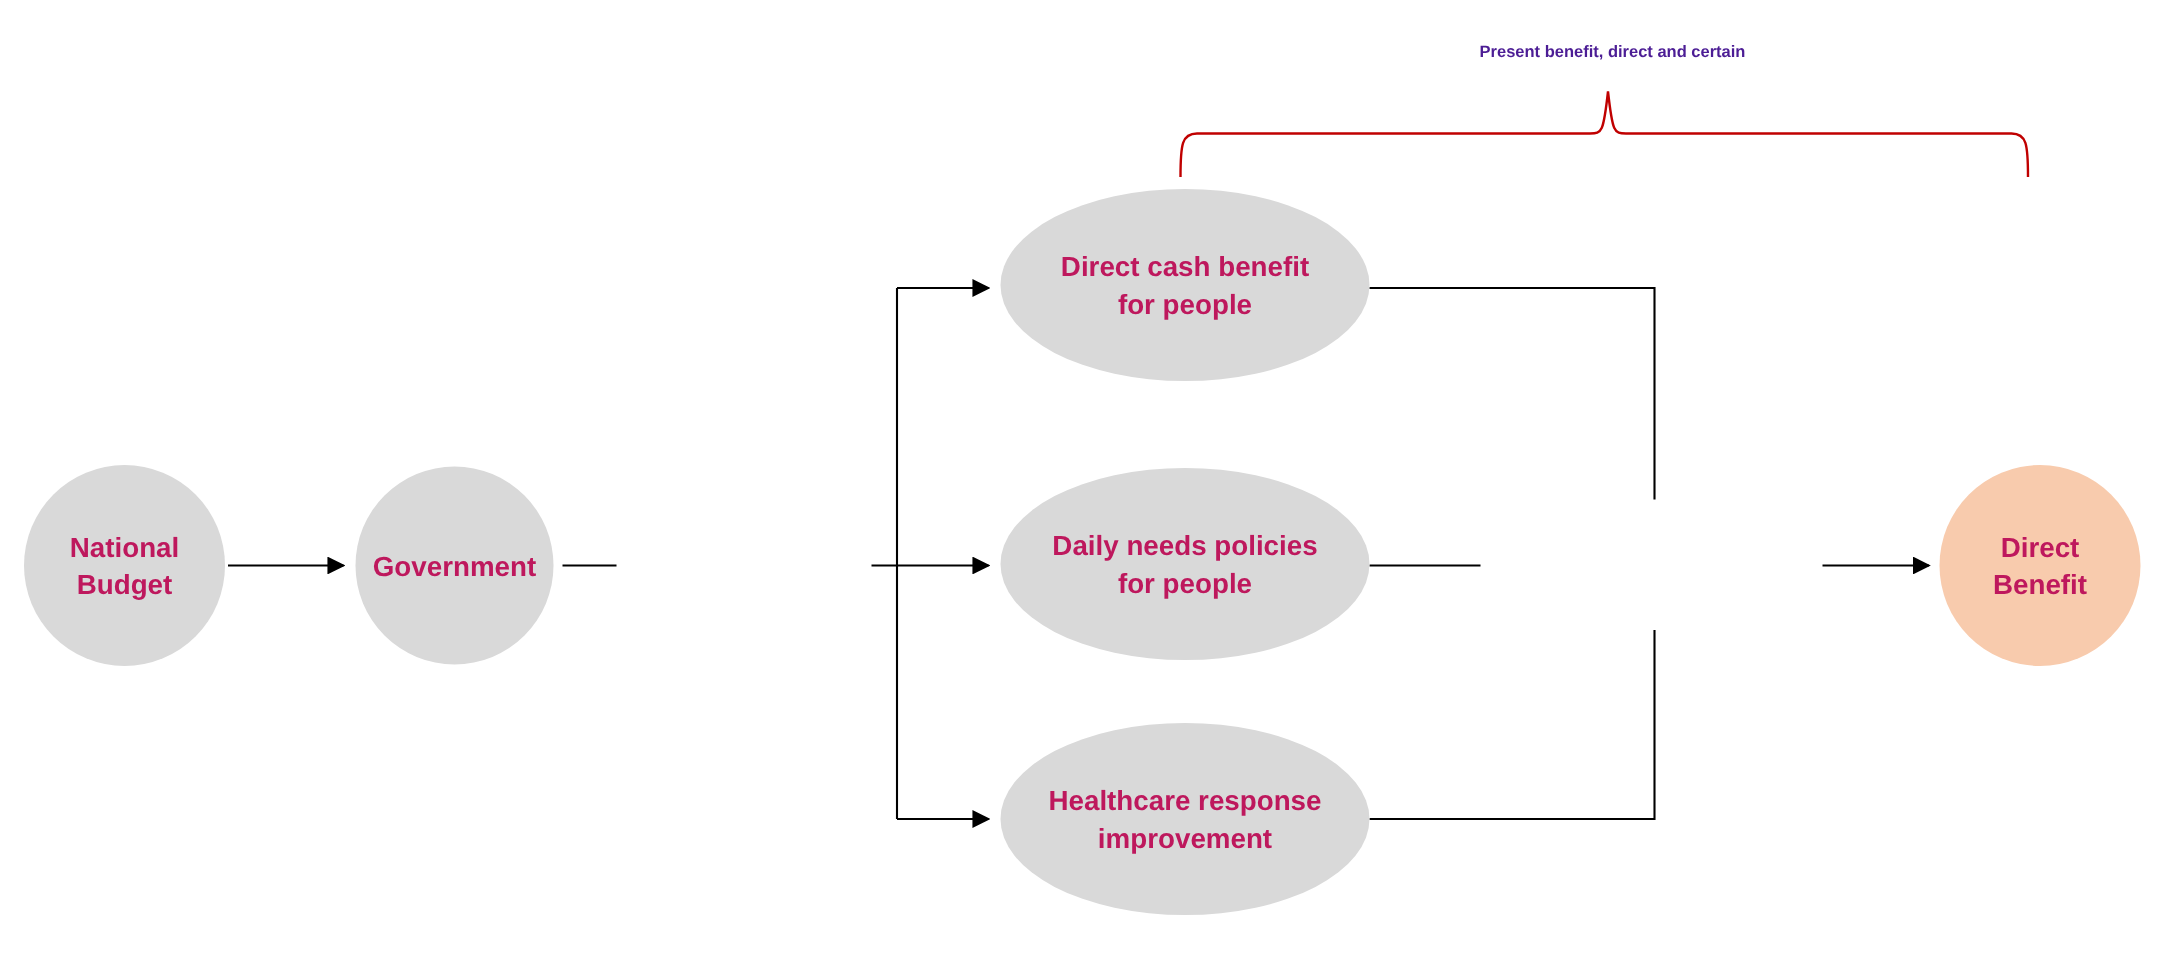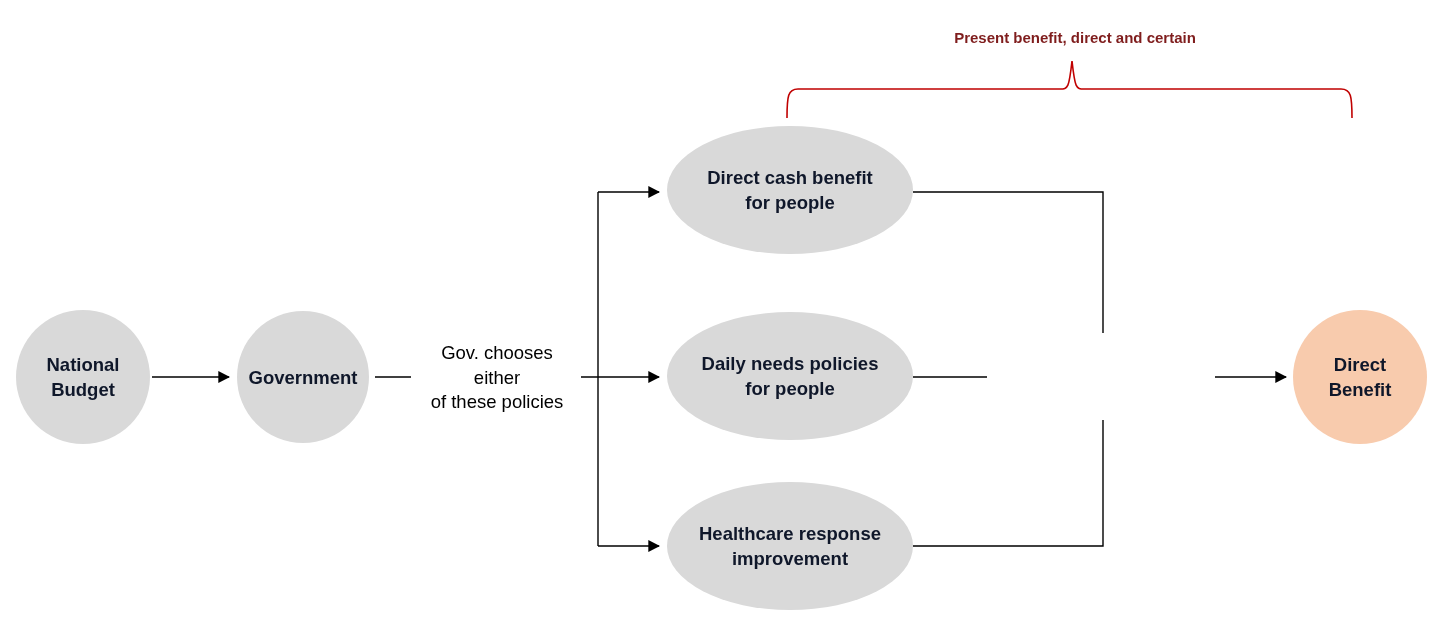--- a/index.html
+++ b/index.html
@@ -23,21 +23,21 @@
   }
   .node {
     position: absolute;
     display: flex;
     align-items: center;
     justify-content: center;
     text-align: center;
     font-weight: bold;
     font-size: 18.5px;
     line-height: 25px;
-    color: #0f172a;
+    color: #be185d;
     white-space: pre-line;
   }
   .circle {
     border-radius: 50%;
     background: #D9D9D9;
   }
   .ellipse {
     border-radius: 50%;
     background: #D9D9D9;
   }
@@ -51,23 +51,23 @@
     line-height: 24.5px;
     color: #000000;
     white-space: pre-line;
   }
   .annotation-label {
     position: absolute;
     left: 875px;
     top: 29px;
     width: 400px;
     text-align: center;
-    font-size: 15px;
+    font-size: 11px;
     font-weight: bold;
-    color: #7f1d1d;
+    color: #4c1d95;
     white-space: pre-line;
   }
   
   .n-budget     { left: 16px;   top: 310px; width: 134px; height: 134px; }
   .n-government { left: 237px;  top: 311px; width: 132px; height: 132px; }
   .n-cash       { left: 667px;  top: 126px; width: 246px; height: 128px; }
   .n-subsidy    { left: 667px;  top: 312px; width: 246px; height: 128px; }
   .n-healthcare { left: 667px;  top: 482px; width: 246px; height: 128px; }
   .n-benefit    { left: 1293px; top: 310px; width: 134px; height: 134px; }
   .l-chooses    { left: 407px;  top: 341px; width: 180px; }
@@ -120,18 +120,15 @@
 
   <div class="node ellipse n-subsidy">Daily needs policies
 for people</div>
 
   <div class="node circle highlight n-benefit">Direct
 Benefit</div>
 
   <div class="node ellipse n-healthcare">Healthcare response
 improvement</div>
 
-  <div class="edge-label l-chooses">Gov. chooses
-either
-of these policies</div>
 
 
 </div>
 
 </body></html>

